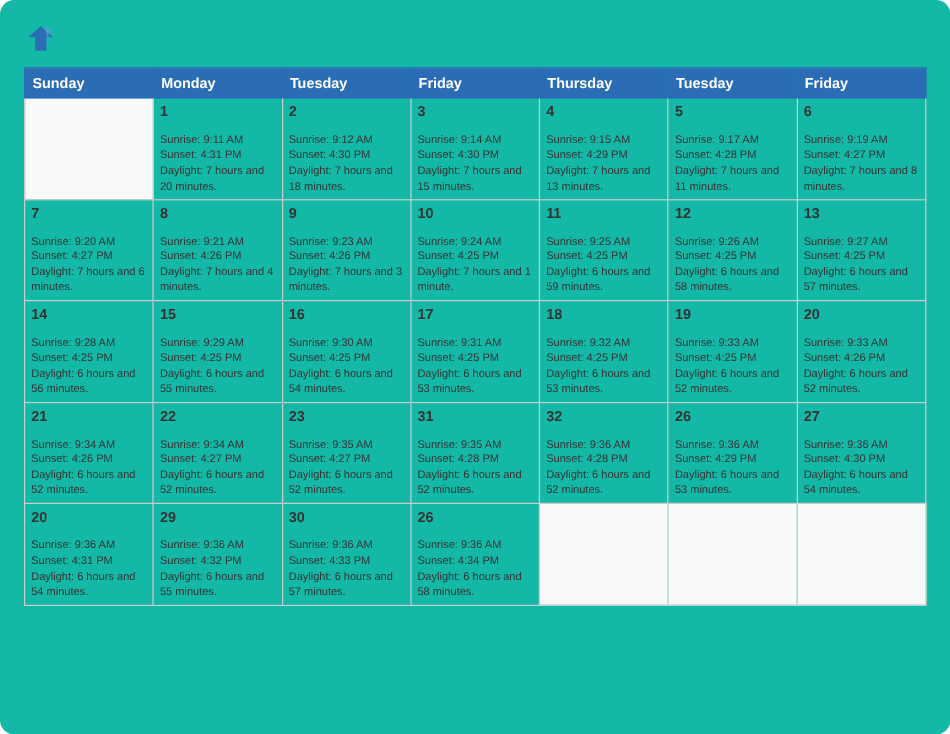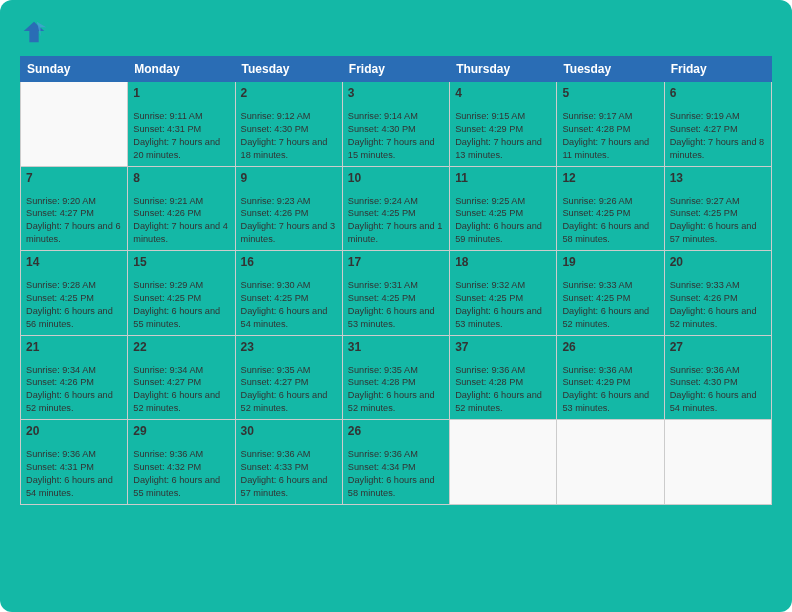--- a/index.html
+++ b/index.html
@@ -224,21 +224,21 @@
           </td>
           <td>
             <span class="day-number">23</span>
             <div class="day-info">Sunrise: 9:35 AM<br>Sunset: 4:27 PM<br>Daylight: 6 hours and 52 minutes.</div>
           </td>
           <td>
             <span class="day-number">31</span>
             <div class="day-info">Sunrise: 9:35 AM<br>Sunset: 4:28 PM<br>Daylight: 6 hours and 52 minutes.</div>
           </td>
           <td>
-            <span class="day-number">37</span>
+            <span class="day-number">32</span>
             <div class="day-info">Sunrise: 9:36 AM<br>Sunset: 4:28 PM<br>Daylight: 6 hours and 52 minutes.</div>
           </td>
           <td>
             <span class="day-number">26</span>
             <div class="day-info">Sunrise: 9:36 AM<br>Sunset: 4:29 PM<br>Daylight: 6 hours and 53 minutes.</div>
           </td>
           <td>
             <span class="day-number">27</span>
             <div class="day-info">Sunrise: 9:36 AM<br>Sunset: 4:30 PM<br>Daylight: 6 hours and 54 minutes.</div>
           </td>

